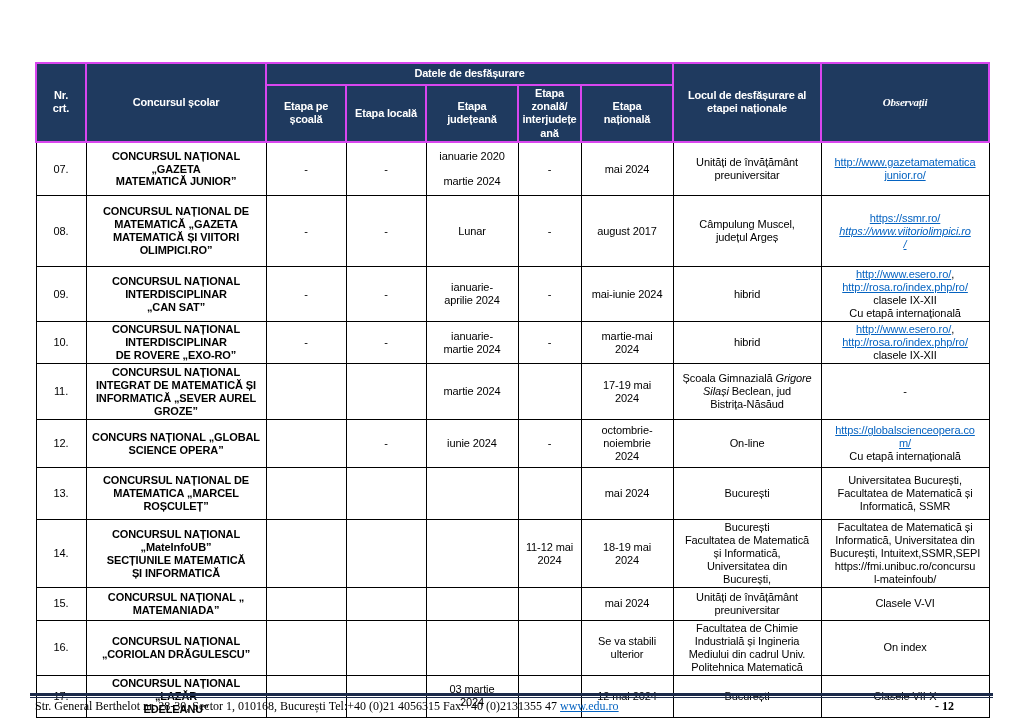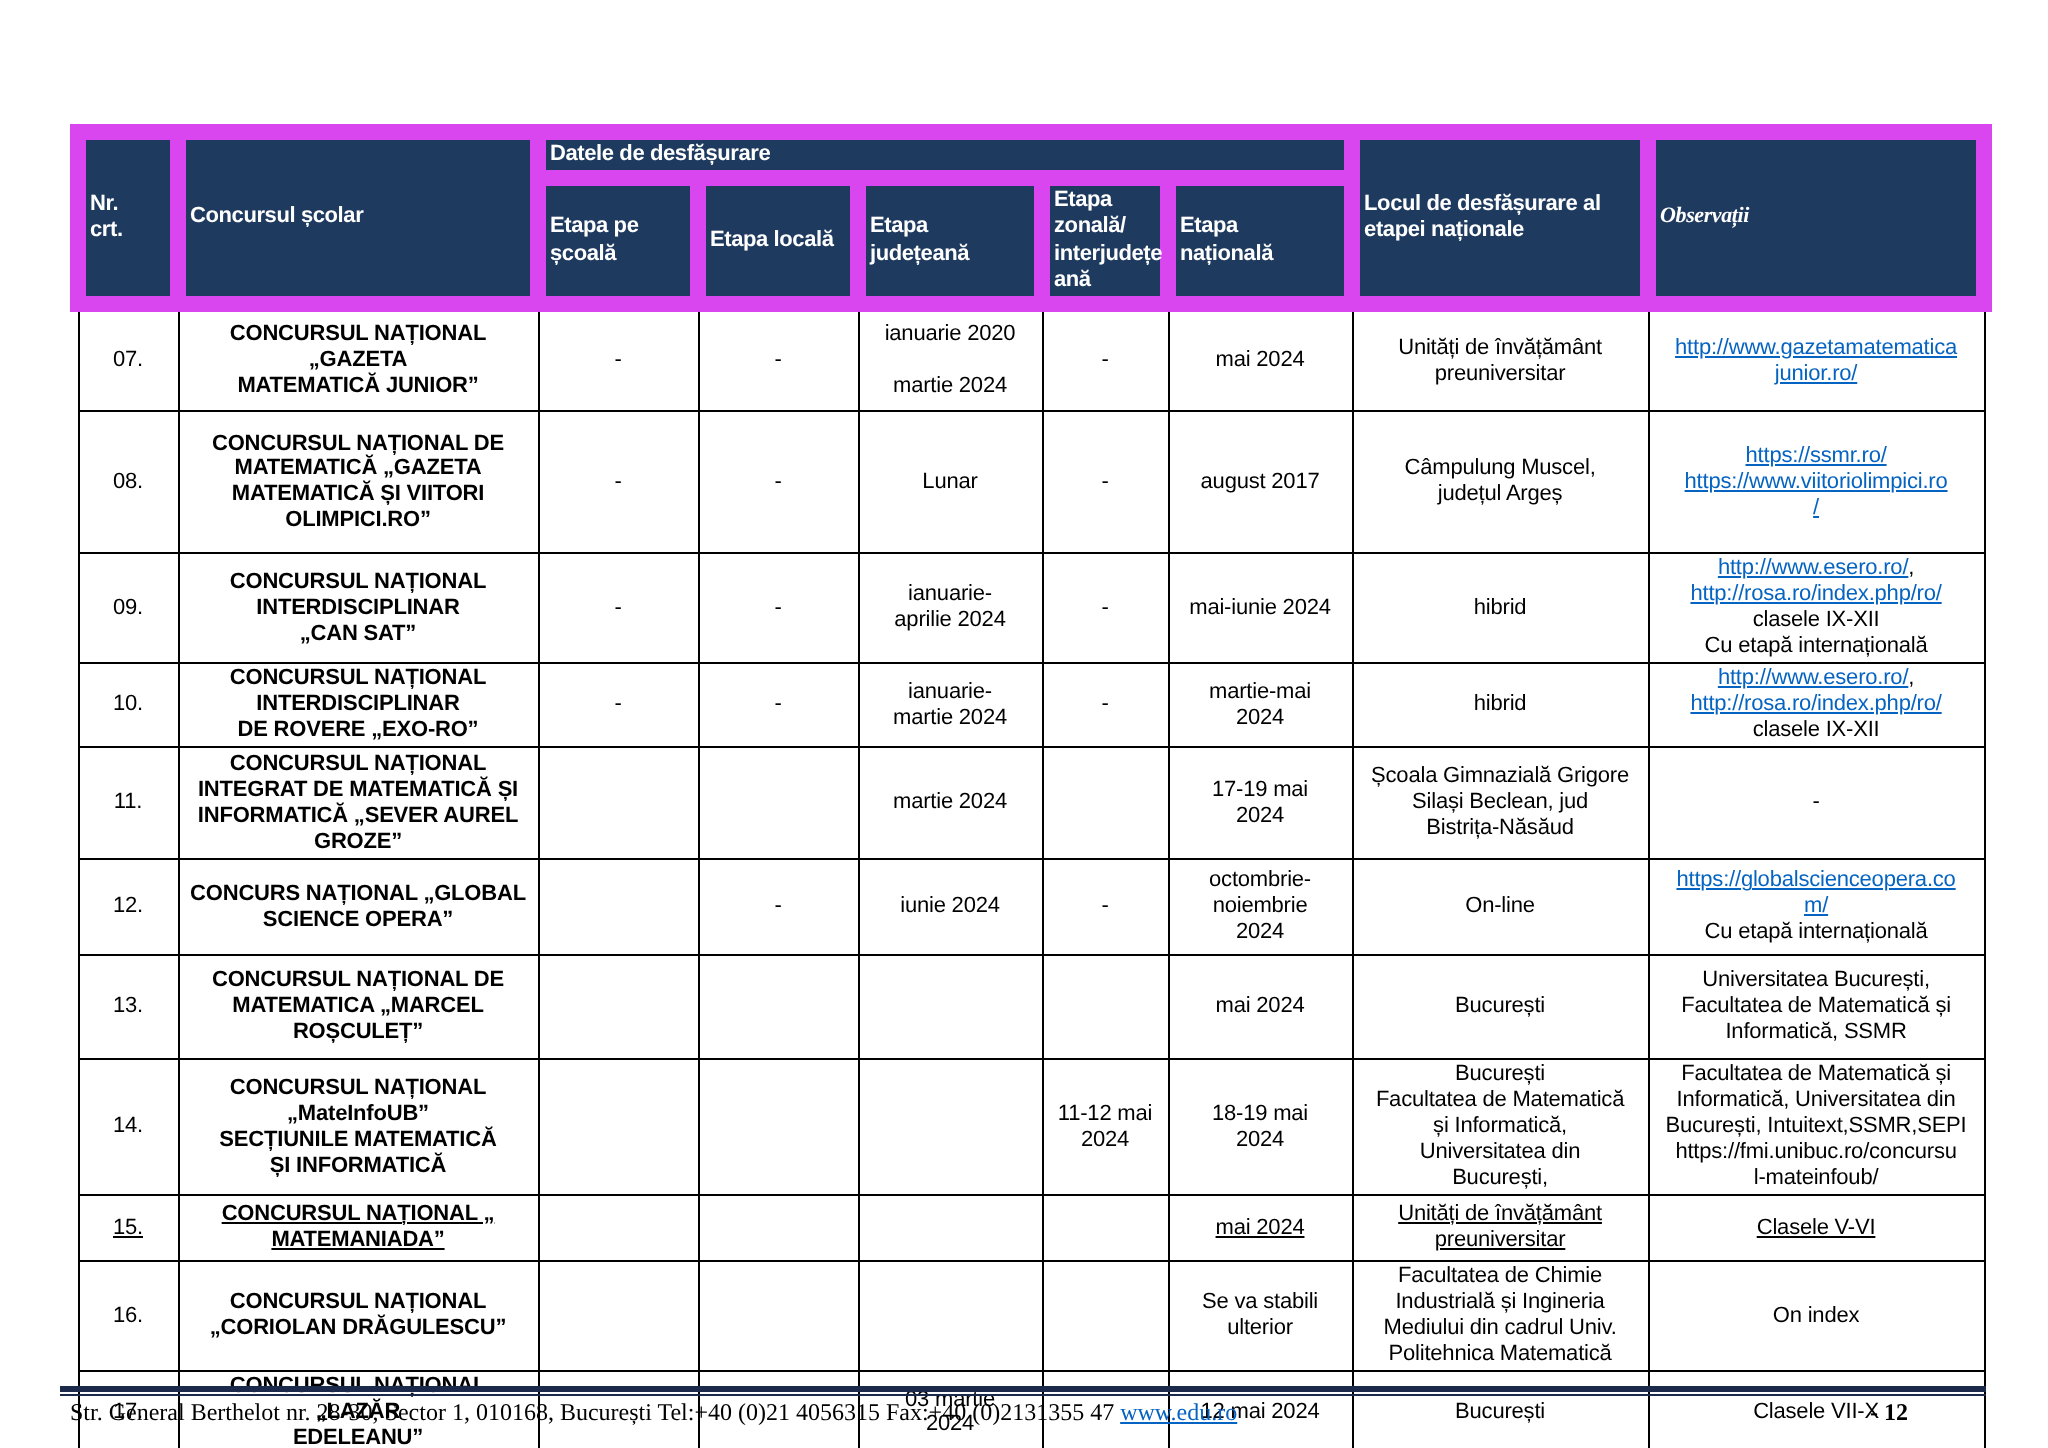--- a/index.html
+++ b/index.html
@@ -4,36 +4,36 @@
 <style>
   html,body{margin:0;padding:0;}
   body{
     width:1024px;height:724px;background:#ffffff;overflow:hidden;position:relative;
     font-family:"Liberation Sans",sans-serif;
   }
   .page{position:absolute;inset:0;background:#fff;}
   .table-wrap{position:absolute;left:35px;top:62px;}
   table{border-collapse:collapse;table-layout:fixed;width:953px;}
   thead th{
-    background:var(--header-bg,#1f3a5f);color:#fff;border:8px solid #d946ef;
+    background:var(--header-bg,#1f3a5f);color:#fff;border:2px solid #d946ef;
     font-size:11px;font-weight:bold;letter-spacing:-0.2px;
-    white-space:pre-line;vertical-align:middle;text-align:left;padding:1px 2px;line-height:1.2;
+    white-space:pre-line;vertical-align:middle;text-align:center;padding:1px 2px;line-height:1.2;
   }
   thead tr.hr1{height:22px;}
   thead tr.hr2{height:52px;}
   th.obs-h{font-style:italic;font-family:Liberation Serif, serif;}
   tbody td{
     border:1px solid #000;background:#fff;color:#000;
     font-size:11px;letter-spacing:-0.1px;line-height:1.18;
     text-align:center;vertical-align:middle;padding:1px 3px;
     overflow-wrap:break-word;
   }
   td.c-name{font-weight:bold;}
   a.lnk{color:var(--link,#0563c1);text-decoration:underline;cursor:pointer;}
-  .i{}
+  .i{font-style:italic;}
   .footer-rules{position:absolute;left:30px;top:693px;width:963px;}
   .footer-rules .r1{height:3px;background:var(--rule,#1b2a4a);}
   .footer-rules .r2{height:1px;background:var(--rule,#1b2a4a);margin-top:1px;}
   .footer{
     position:absolute;left:35px;top:699px;width:953px;
     display:flex;justify-content:space-between;align-items:baseline;
     font-family:"Liberation Serif",serif;font-size:12px;color:#000;
   }
   .footer a.lnk{font-family:"Liberation Serif",serif;margin-top:20px;}
   .page-num{font-weight:bold;padding-right:34px;}
@@ -162,21 +162,21 @@
             <td class="c-nr"><span>14.</span></td>
             <td class="c-name"><span>CONCURSUL NAȚIONAL</span><br><span>„MateInfoUB”</span><br><span>SECȚIUNILE MATEMATICĂ</span><br><span>ȘI  INFORMATICĂ</span></td>
             <td class="c-scoala"></td>
             <td class="c-locala"></td>
             <td class="c-judeteana"></td>
             <td class="c-zonala"><span>11-12 mai</span><br><span>2024</span></td>
             <td class="c-nationala"><span>18-19 mai</span><br><span>2024</span></td>
             <td class="c-locul"><span>București</span><br><span>Facultatea de Matematică</span><br><span>și Informatică,</span><br><span>Universitatea din</span><br><span>București,</span></td>
             <td class="c-obs"><span>Facultatea de Matematică și</span><br><span>Informatică, Universitatea din</span><br><span>București, Intuitext,SSMR,SEPI</span><br><span>https://fmi.unibuc.ro/concursu</span><br><span>l-mateinfoub/</span></td>
           </tr>
-          <tr style="height: 33px; text-decoration: underline;">
+          <tr style="height: 33px;">
             <td class="c-nr"><span>15.</span></td>
             <td class="c-name"><span>CONCURSUL NAȚIONAL „</span><br><span>MATEMANIADA”</span></td>
             <td class="c-scoala"></td>
             <td class="c-locala"></td>
             <td class="c-judeteana"></td>
             <td class="c-zonala"></td>
             <td class="c-nationala"><span>mai 2024</span></td>
             <td class="c-locul"><span>Unități de învățământ</span><br><span>preuniversitar</span></td>
             <td class="c-obs"><span>Clasele V-VI</span></td>
           </tr>

